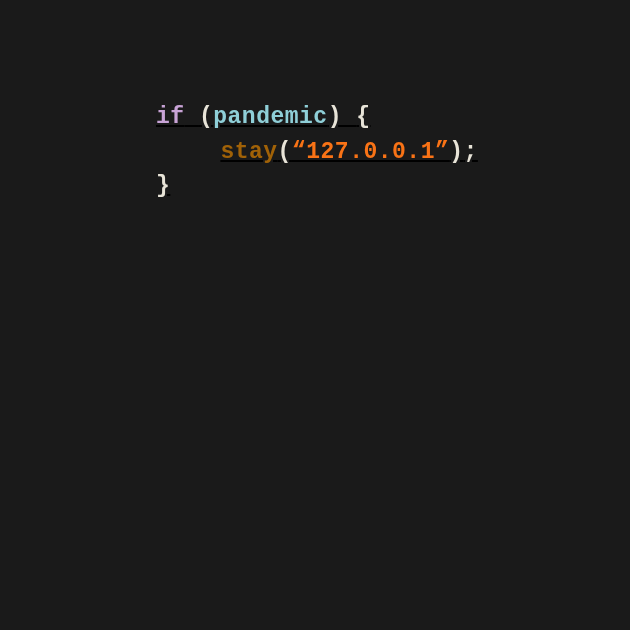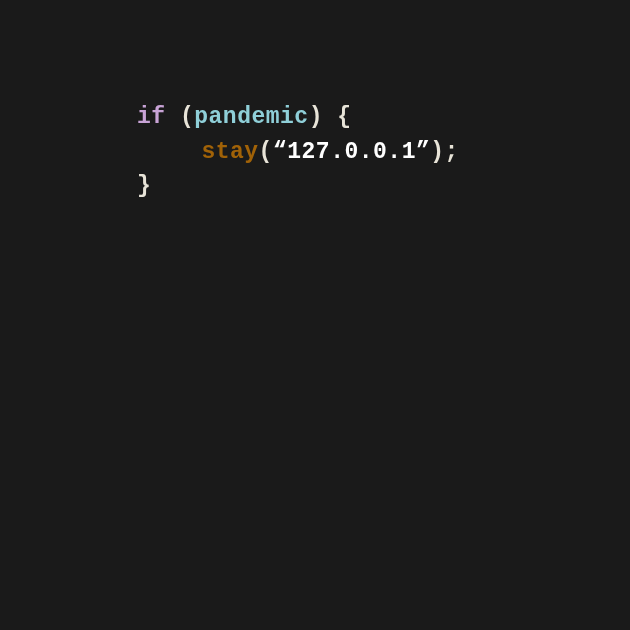--- a/index.html
+++ b/index.html
@@ -12,23 +12,24 @@
       height: 630px;
       background-color: #1a1a1a;
       font-family: "Courier New", Courier, monospace;
       font-size: 23px;
       font-weight: bold;
       overflow: hidden;
     }
     .code-block {
       position: absolute;
       top: 100px;
-      left: 137px;
+      left: 156px;
       line-height: 1.5;
       letter-spacing: 0.5px;
+      text-decoration: underline;
     }
     .line {
       white-space: pre;
     }
     .indent {
       display: inline-block;
       width: 2.8em;
     }
     .keyword {
       color: #c8a3d6;
@@ -42,21 +43,21 @@
     .brace {
       color: #e8e4d8;
     }
     .function {
       color: #a16207;
     }
     .paren-inner {
       color: #e8e4d8;
     }
     .string {
-      color: #ffffff;
+      color: #f97316;
     }
     .semicolon {
       color: #e8e4d8;
     }
   </style>
 </head>
 <body>
 
 <div class="code-block">
   <div class="line"><span class="keyword">if</span><span> </span><span class="paren-outer">(</span><span class="condition">pandemic</span><span class="paren-outer">)</span><span> </span><span class="brace">{</span></div>

